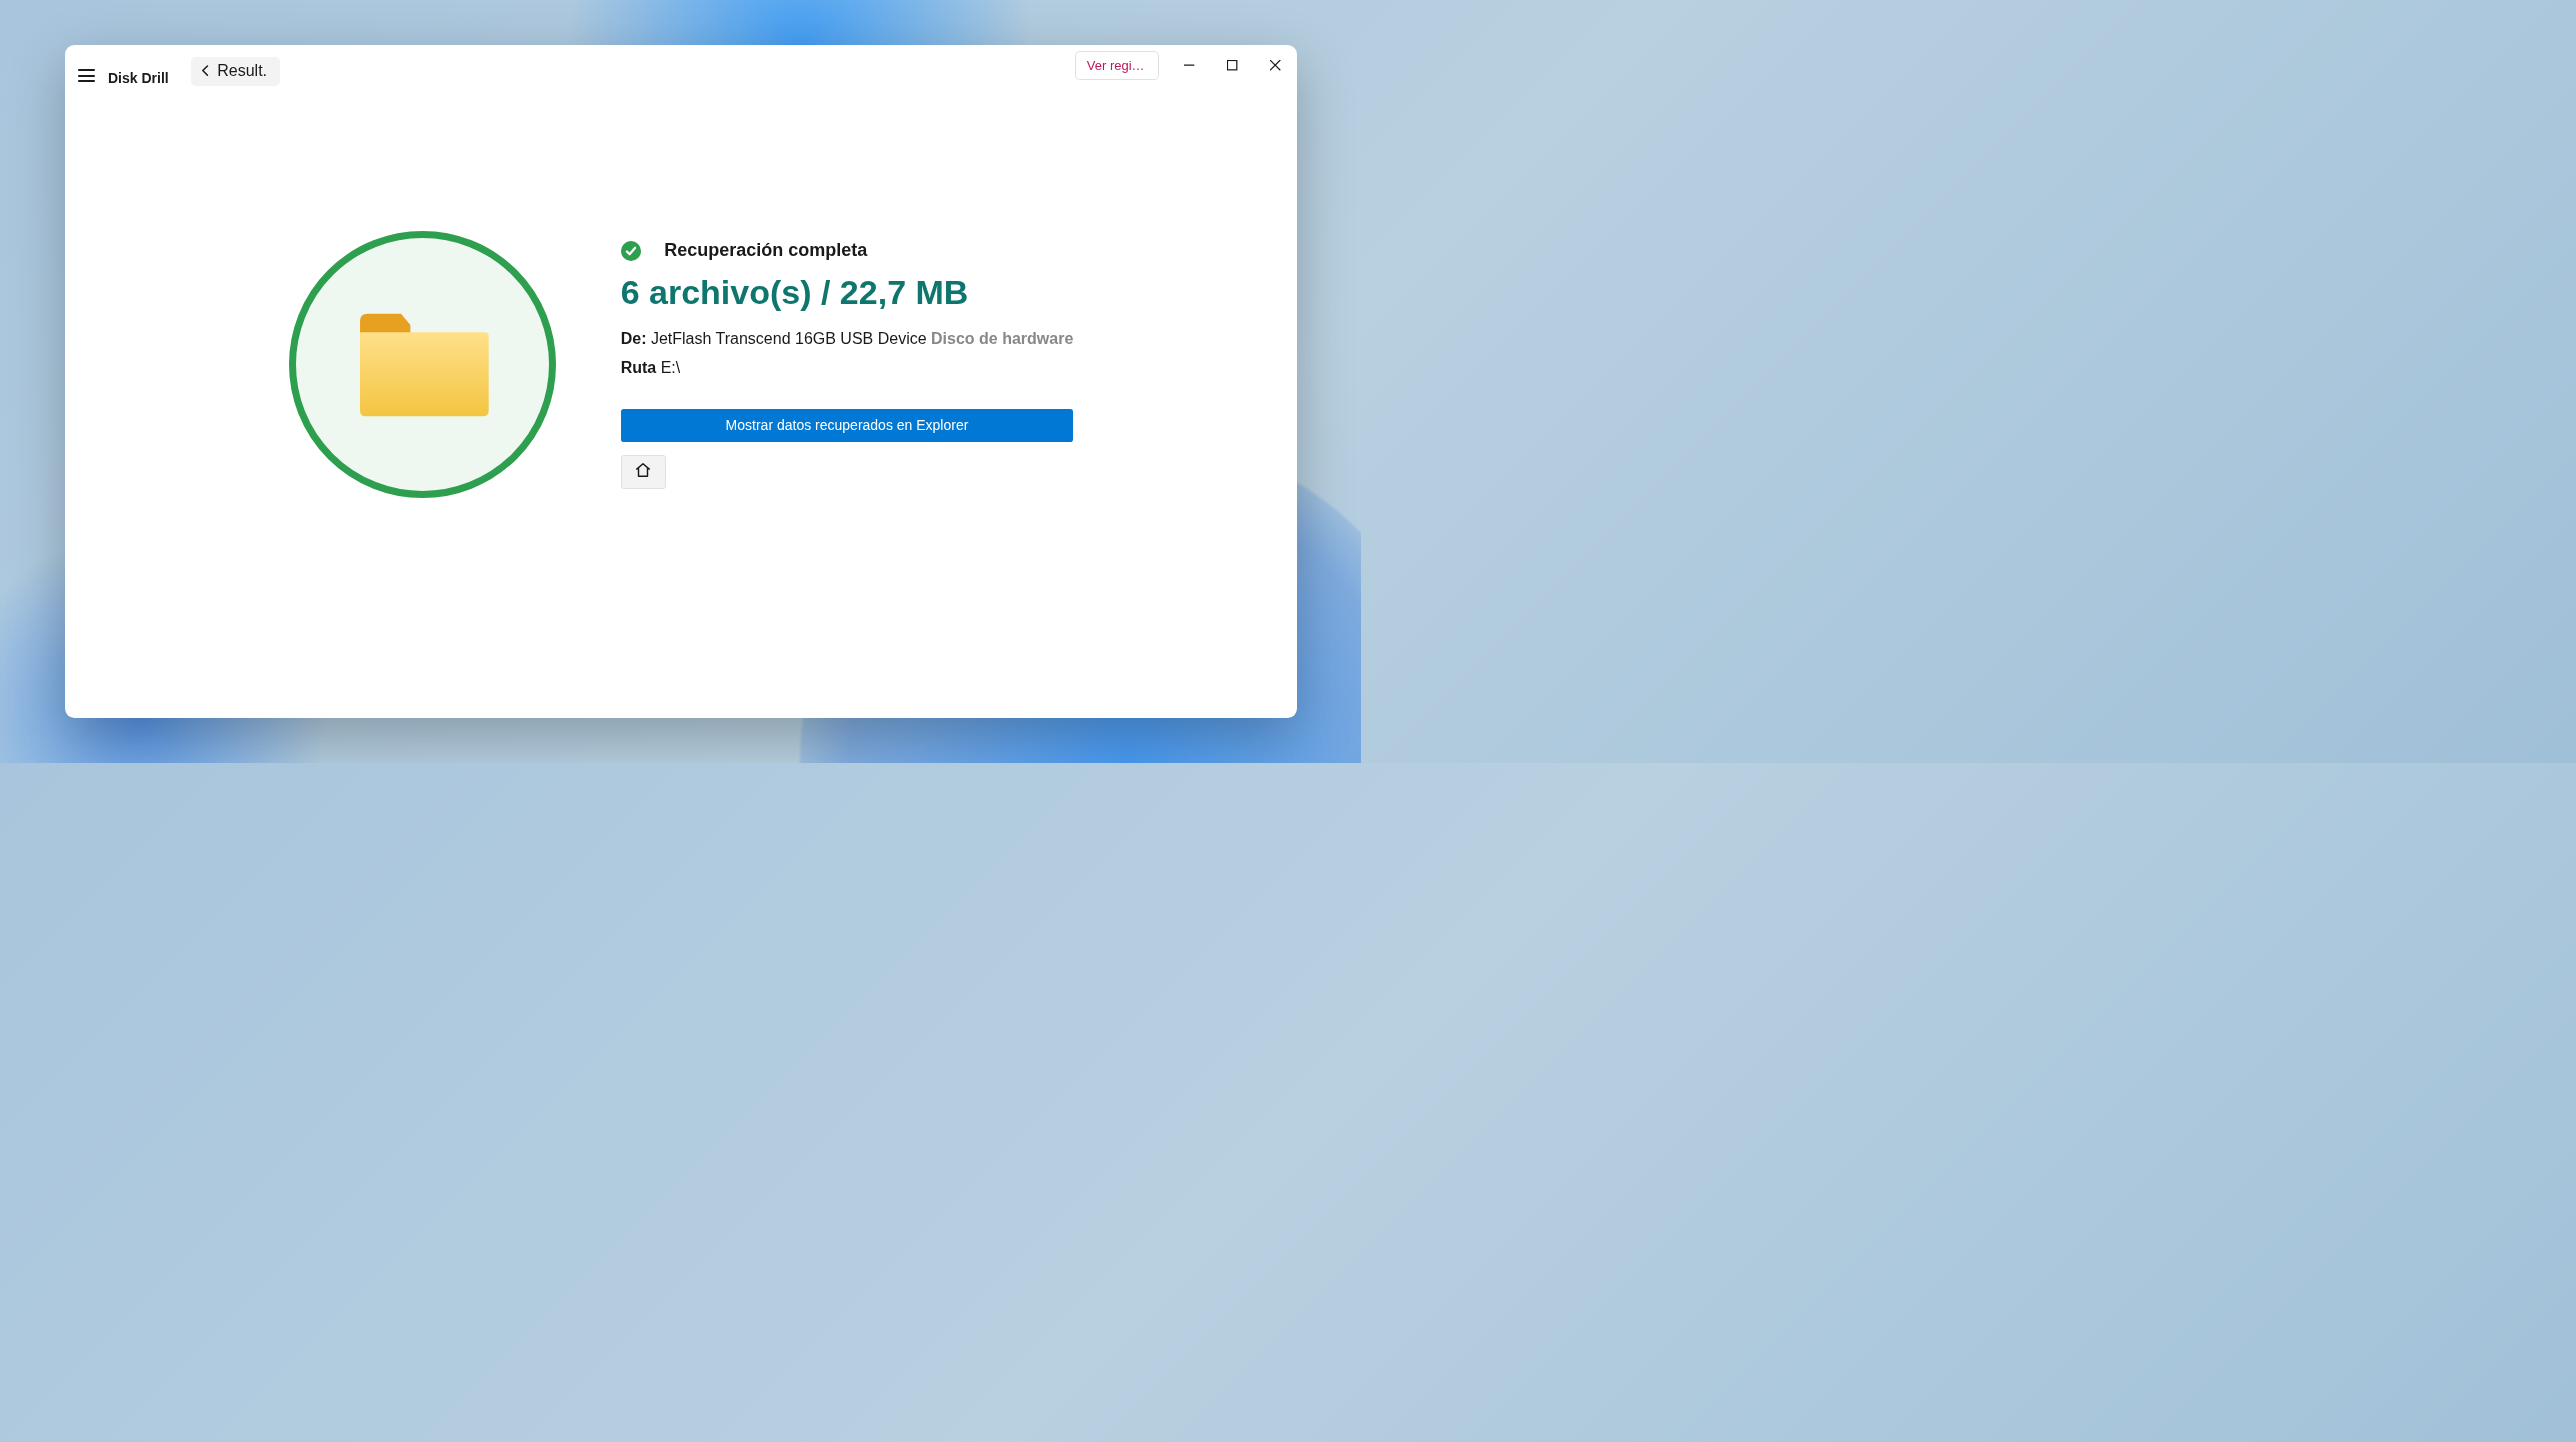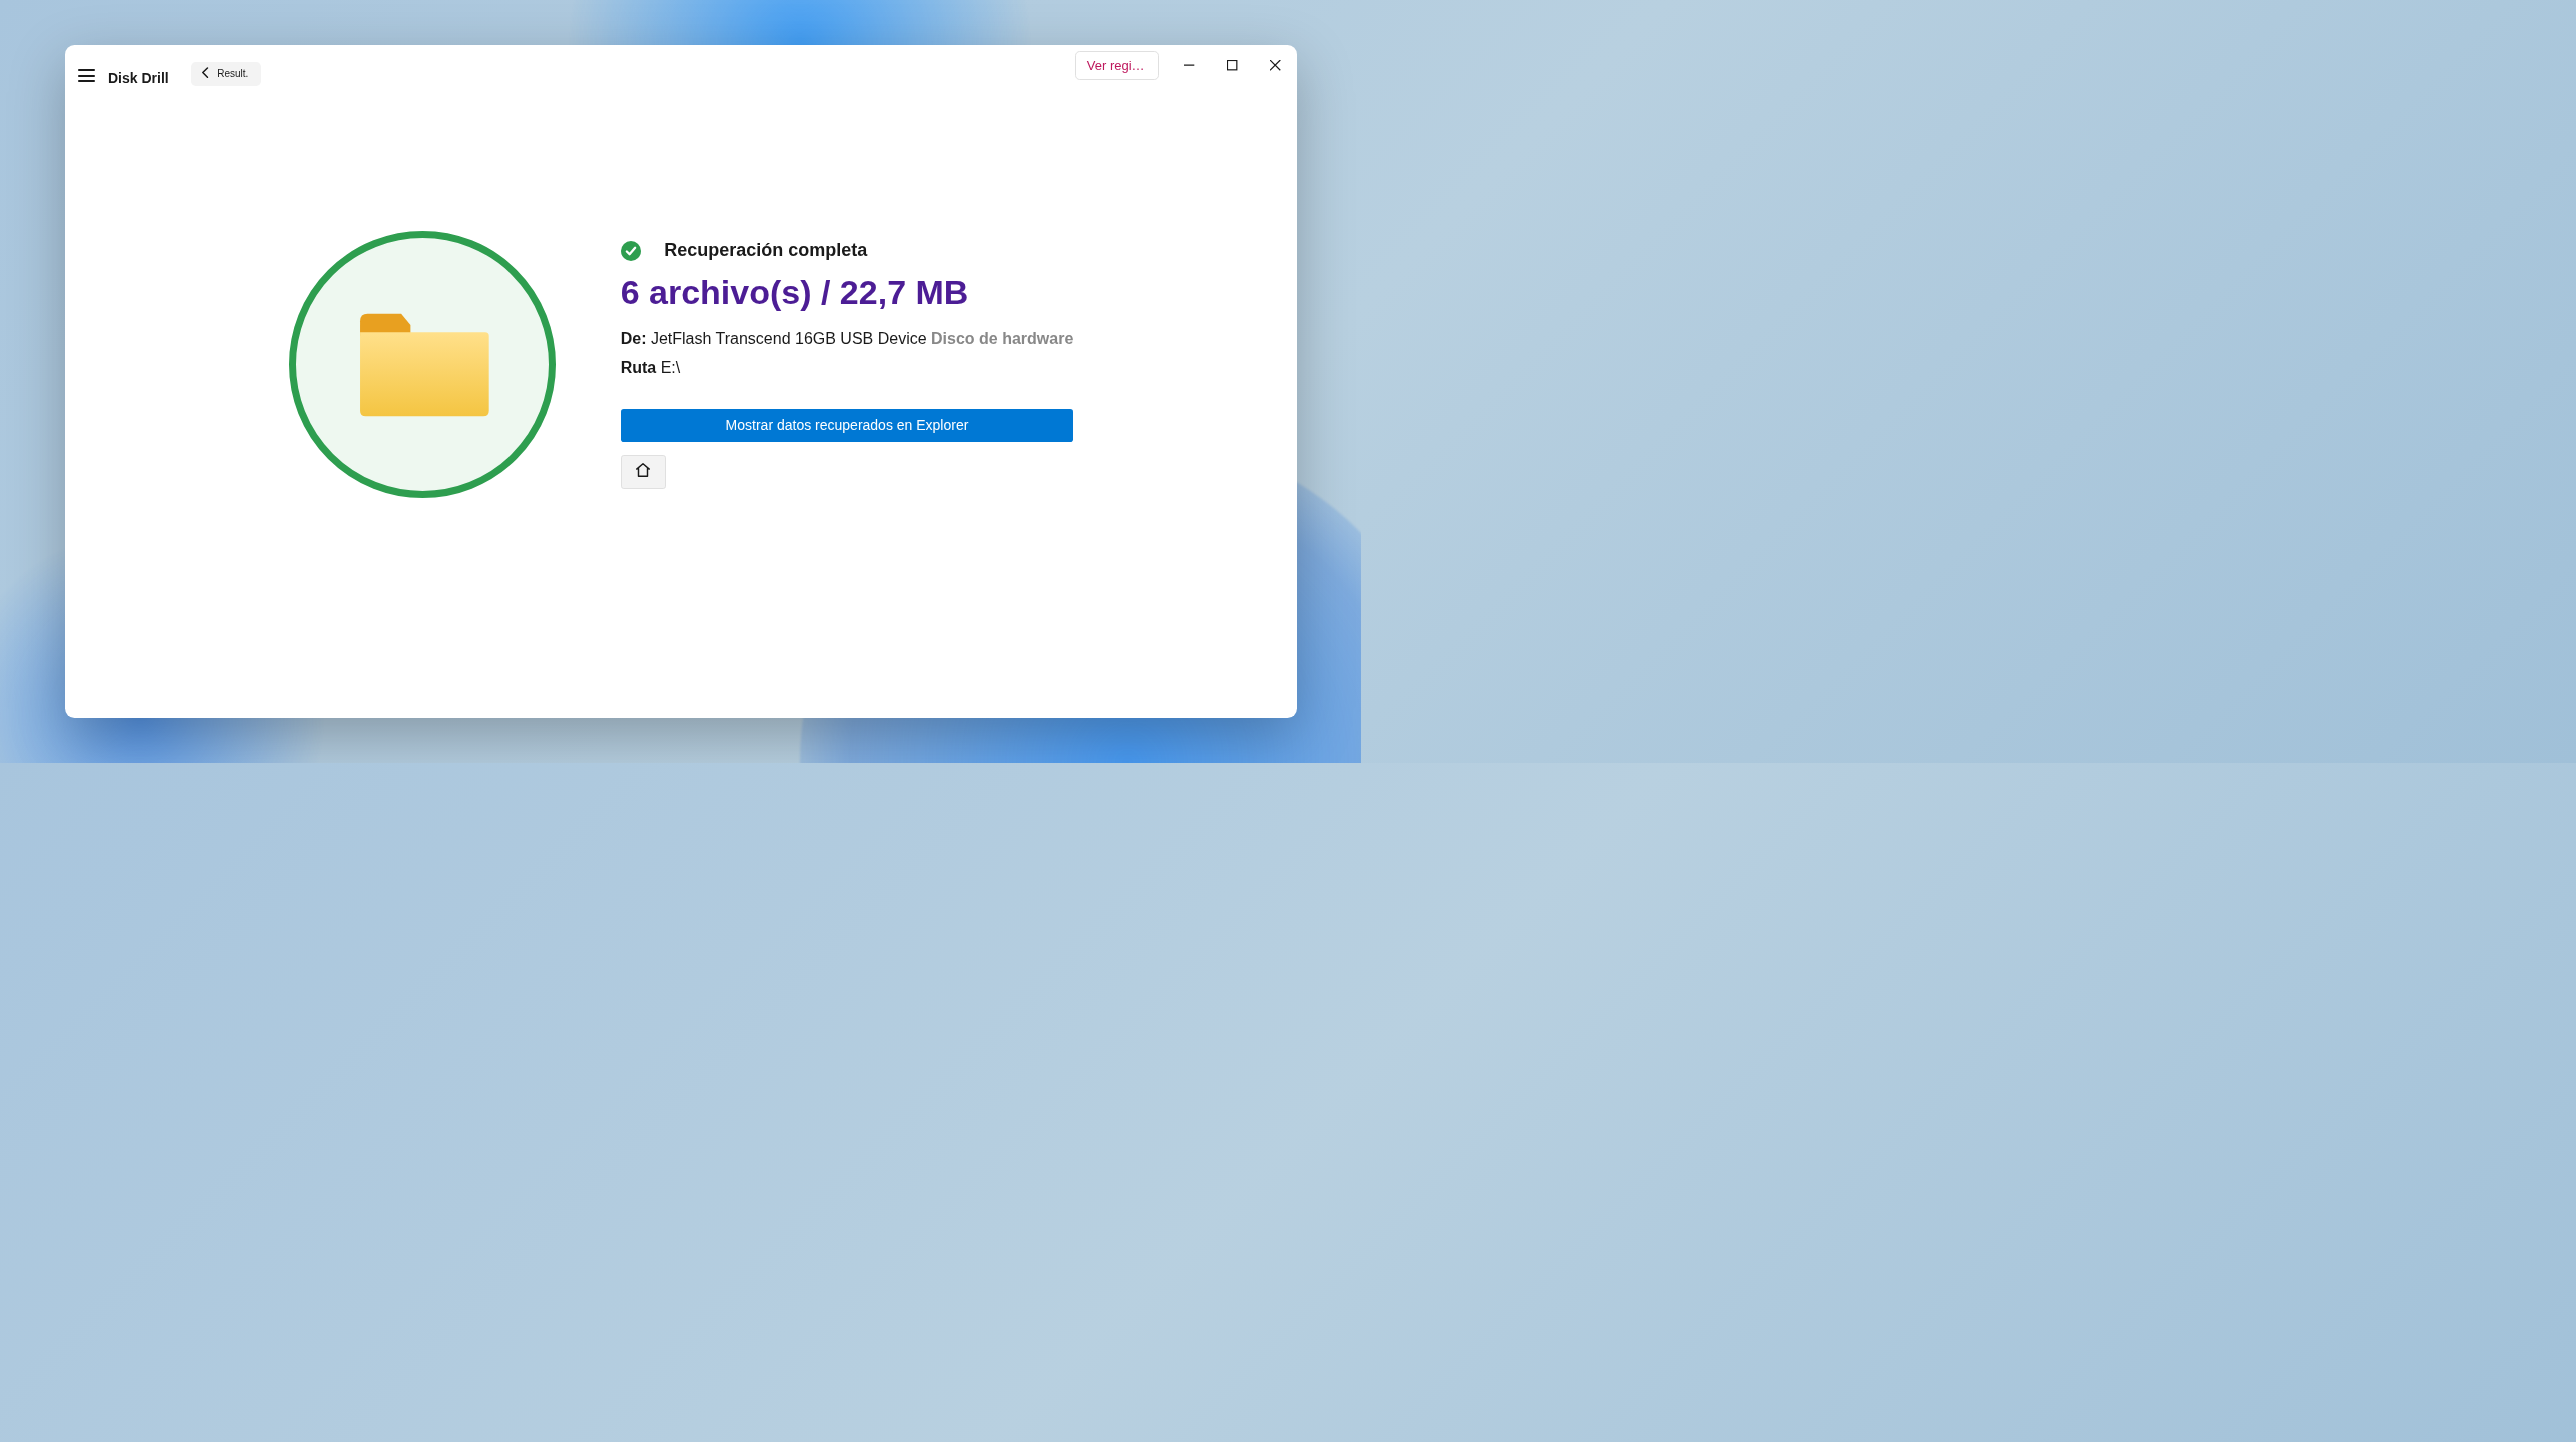--- a/index.html
+++ b/index.html
@@ -45,21 +45,21 @@
   .hamburger {
     width: 20.6px; height: 20.6px;
     display: flex; flex-direction: column; justify-content: center; gap: 3.7px;
     cursor: pointer;
   }
   .hamburger span { height: 1.9px; background: #1a1a1a; border-radius: 0.9px; width: 17px; }
   .app-title { font-weight: 600; font-size: 14px; color: #1a1a1a; margin-right: 13px; }
   .back-btn {
     display: inline-flex; align-items: center; gap: 5.6px;
     background: #f3f3f3; border: none; border-radius: 4.7px;
-    padding: 5.6px 13px 5.6px 9.4px; font-size: 10px; color: #1a1a1a;
+    padding: 5.6px 13px 5.6px 9.4px; font-size: 16px; color: #1a1a1a;
     cursor: pointer;
   }
   .back-btn svg { width: 11.2px; height: 11.2px; }
   .titlebar-right { margin-left: auto; display: flex; align-items: center; height: 100%; }
   .log-btn {
     background: #fff; border: 0.9px solid #e0e0e0; border-radius: 4.7px;
     padding: 5.6px 11.2px; font-size: 13px; color: #be185d; cursor: pointer; margin-right: 9.4px;
     max-width: 84px; overflow: hidden; text-overflow: ellipsis; white-space: nowrap;
   }
   .win-controls { display: flex; height: 100%; }
@@ -90,21 +90,21 @@
   .folder-icon svg { width: 133px; height: 110px; display: block; }
 
   .result-text { display: flex; flex-direction: column; gap: 11.2px; min-width: 430px; }
   .status-row { display: flex; align-items: center; gap: 23px; }
   .status-check {
     width: 20.6px; height: 20.6px; border-radius: 50%; background: #2e9e4f;
     display: flex; align-items: center; justify-content: center; flex-shrink: 0;
   }
   .status-check svg { width: 12px; height: 12px; stroke: #fff; stroke-width: 2.5; fill: none; }
   .status-label { font-size: 18px; font-weight: 600; color: #1a1a1a; }
-  .summary { font-size: 34px; font-weight: 600; color: #4c1d95; margin-bottom: 7px; }
+  .summary { font-size: 34px; font-weight: 600; color: #0f766e; margin-bottom: 7px; }
   .info-line { font-size: 16px; color: #1a1a1a; }
   .info-line .lbl { font-weight: 600; }
   .info-line .muted { color: #888; font-weight: bold; }
   .actions { display: flex; gap: 13px; margin-top: 20.6px; flex-direction: column; }
   .primary-btn {
     background: #0078d4; color: #fff; border: none; border-radius: 2.8px;
     padding: 8.4px 17px; font-size: 14px; cursor: pointer;
   }
   .home-btn {
     width: 45px; height: 34px;

